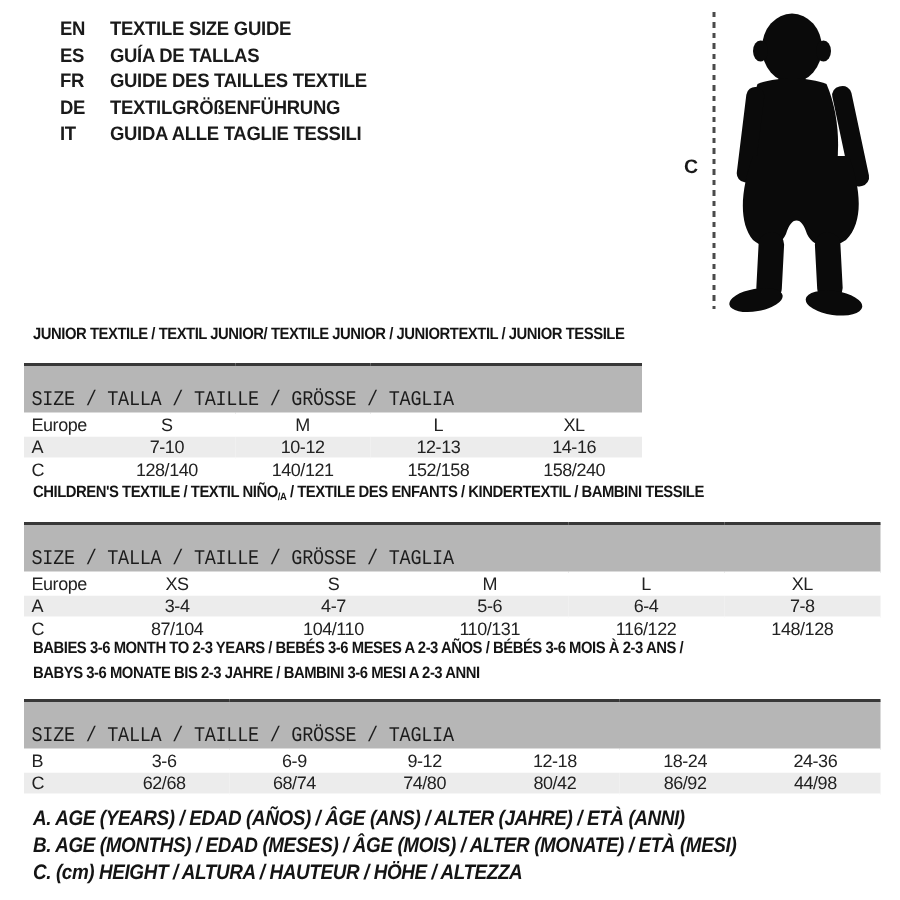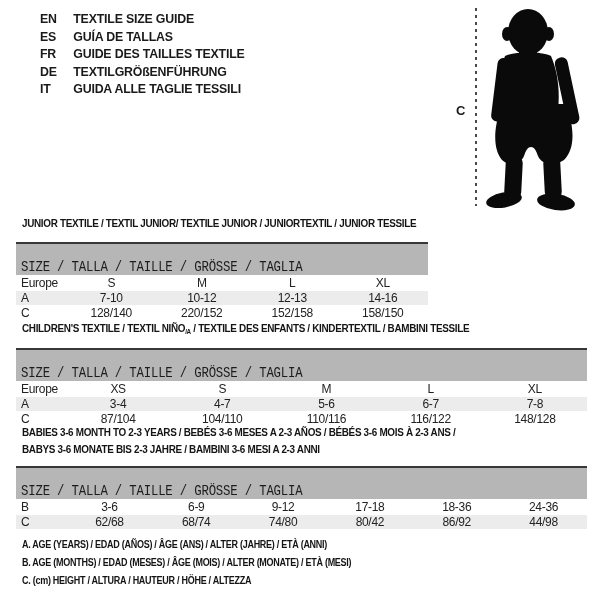--- a/index.html
+++ b/index.html
@@ -46,21 +46,21 @@
   .size-table td.row-label{text-align:left;padding-left:5px;margin-left:12px;}
   .size-table tr.alt td{background:#ececec;}
   .t-junior{top:242px;width:412px;}
   .t-children{top:348px;width:571px;}
   .t-babies{top:466px;width:571px;}
   .title-junior{top:215px;}
   .title-children{top:320px;}
   .title-babies{top:424px;}
 
   
-  .footnotes{left:22px;top:536px;font-size:10px;font-weight:bold;letter-spacing:-0.3px;color:#141414;}
+  .footnotes{left:22px;top:536px;font-size:14px;font-weight:bold;letter-spacing:-0.3px;color:#141414;font-style:italic;}
   .footnote-line{line-height:18px;white-space:nowrap;transform:scaleX(0.9);transform-origin:0 50%;}
 </style>
 </head>
 <body>
 
 <div class="abs lang-block">
   <div class="lang-row">
     <span class="lang-code">EN</span><span>TEXTILE SIZE GUIDE</span>
   </div>
   <div class="lang-row">
@@ -121,23 +121,23 @@
     <tr class="alt">
       <td class="row-label">A</td>
       <td>7-10</td>
       <td>10-12</td>
       <td>12-13</td>
       <td>14-16</td>
     </tr>
     <tr>
       <td class="row-label">C</td>
       <td>128/140</td>
-      <td>220/152</td>
+      <td>140/121</td>
       <td>152/158</td>
-      <td>158/150</td>
+      <td>158/240</td>
     </tr>
   </tbody>
 </table>
 
 <div class="abs section-title title-children">
   <span>CHILDREN'S TEXTILE / TEXTIL NIÑO</span><span class="sub">/A</span><span> / TEXTILE DES ENFANTS / KINDERTEXTIL / BAMBINI TESSILE</span>
 </div>
 <table class="abs size-table t-children">
   <colgroup>
       <col style="width:50px">
@@ -159,28 +159,28 @@
       <td>S</td>
       <td>M</td>
       <td>L</td>
       <td>XL</td>
     </tr>
     <tr class="alt">
       <td class="row-label">A</td>
       <td>3-4</td>
       <td>4-7</td>
       <td>5-6</td>
-      <td>6-7</td>
+      <td>6-4</td>
       <td>7-8</td>
     </tr>
     <tr>
       <td class="row-label">C</td>
       <td>87/104</td>
       <td>104/110</td>
-      <td>110/116</td>
+      <td>110/131</td>
       <td>116/122</td>
       <td>148/128</td>
     </tr>
   </tbody>
 </table>
 
 <div class="abs section-title title-babies">
   <div>BABIES 3-6 MONTH TO 2-3 YEARS / BEBÉS 3-6 MESES A 2-3 AÑOS / BÉBÉS 3-6 MOIS À 2-3 ANS /</div>
   <div>BABYS 3-6 MONATE BIS 2-3 JAHRE / BAMBINI 3-6 MESI A 2-3 ANNI</div>
 </div>
@@ -198,22 +198,22 @@
     <tr>
       <th colspan="7"><span class="head-text">SIZE / TALLA / TAILLE / GRÖSSE / TAGLIA</span></th>
     </tr>
   </thead>
   <tbody>
     <tr>
       <td class="row-label">B</td>
       <td>3-6</td>
       <td>6-9</td>
       <td>9-12</td>
-      <td>17-18</td>
-      <td>18-36</td>
+      <td>12-18</td>
+      <td>18-24</td>
       <td>24-36</td>
     </tr>
     <tr class="alt">
       <td class="row-label">C</td>
       <td>62/68</td>
       <td>68/74</td>
       <td>74/80</td>
       <td>80/42</td>
       <td>86/92</td>
       <td>44/98</td>

